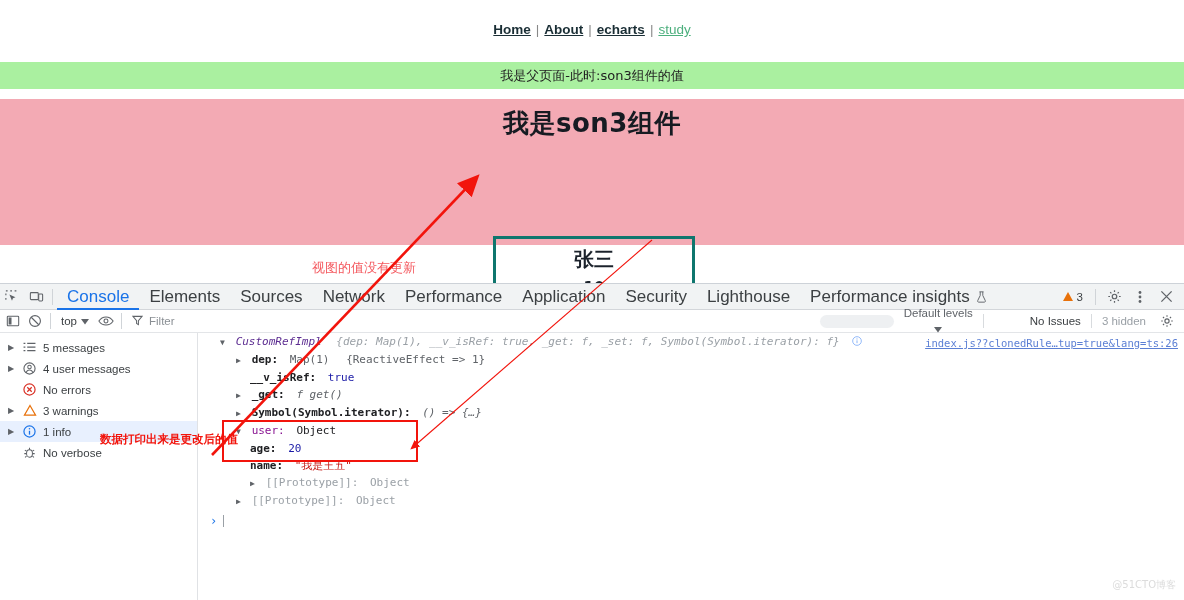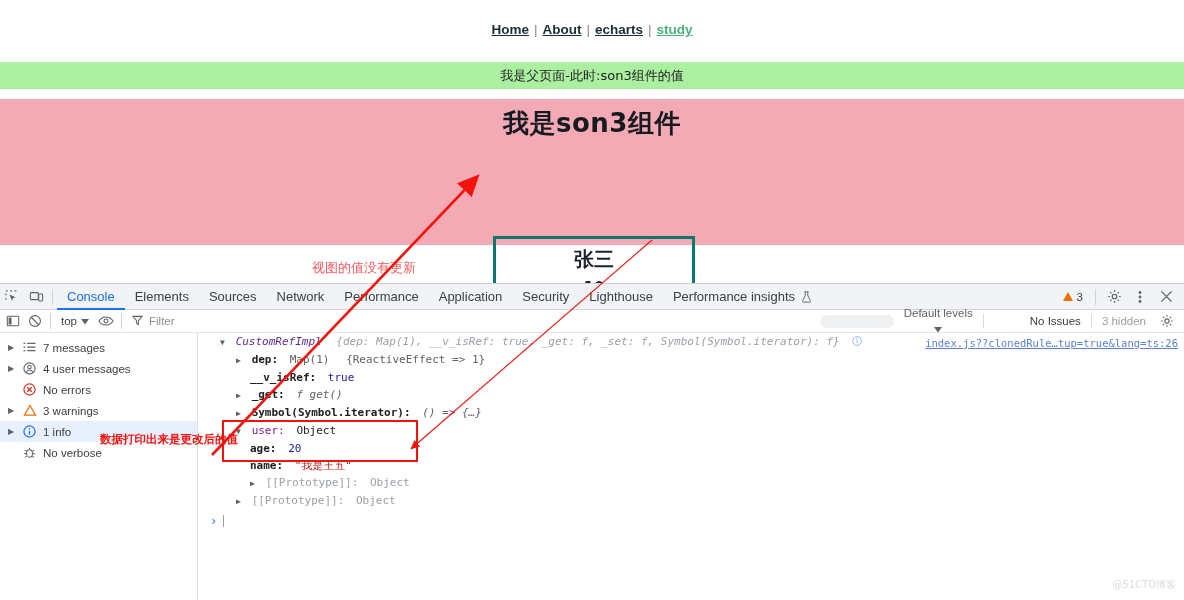--- a/index.html
+++ b/index.html
@@ -31,21 +31,21 @@
     text-align: center;
     font-size: 13.5px;
     color: #222;
   }
   .nav a {
     color: #1a2e35;
     text-decoration: underline;
     font-weight: bold;
     padding: 0 1px;
   }
-  .nav a.study { color: #4caf7d; font-weight: bold; }
+  .nav a.study { color: #4caf7d; font-weight: normal; }
   .nav .sep { color: #888; font-weight: normal; padding: 0 4px; }
 
   
   .green-banner {
     position: absolute;
     left: 0; top: 62px; width: 1184px; height: 27px;
     background: #aaf0a0;
     color: #222;
     font-size: 13px;
     display: flex; align-items: center; justify-content: center;
@@ -133,21 +133,21 @@
     display: flex; align-items: center; justify-content: center;
     color: #5f6368; cursor: pointer;
   }
   .dt-sep {
     width: 1px; height: 16px; background: #d0d4d8; margin: 0 4px;
   }
   .dt-tab {
     height: 26px;
     padding: 0 10px;
     display: flex; align-items: center;
-    font-size: 13px; color: #3c4043;
+    font-size: 17px; color: #3c4043;
     cursor: pointer; white-space: nowrap;
   }
   .dt-tab.active {
     color: #1a73e8;
     box-shadow: inset 0 -2px 0 #1a73e8;
     font-weight: normal;
   }
   .dt-right {
     margin-left: auto;
     display: flex; align-items: center; padding-right: 6px; gap: 2px;
@@ -447,21 +447,21 @@
 
       <div class="console-sidebar">
         <div class="cs-row">
           <span class="cs-arrow">▶</span>
           <span class="cs-ico">
             <svg width="13" height="11" viewBox="0 0 14 12">
               <path d="M0.5 1.5h2M0.5 5.5h2M0.5 9.5h2" stroke="#5f6368" stroke-width="1.3"></path>
               <path d="M4.5 1.5h9M4.5 5.5h9M4.5 9.5h9" stroke="#5f6368" stroke-width="1.3"></path>
             </svg>
           </span>
-          <span>7 messages</span>
+          <span>5 messages</span>
         </div>
         <div class="cs-row">
           <span class="cs-arrow">▶</span>
           <span class="cs-ico">
             <svg width="13" height="13" viewBox="0 0 14 14">
               <circle cx="7" cy="7" r="6" stroke="#5f6368" stroke-width="1.2" fill="none"></circle>
               <circle cx="7" cy="5.4" r="1.9" stroke="#5f6368" stroke-width="1.1" fill="none"></circle>
               <path d="M3.4 11.6c.6-2 2-2.9 3.6-2.9s3 .9 3.6 2.9" stroke="#5f6368" stroke-width="1.1" fill="none"></path>
             </svg>
           </span>

